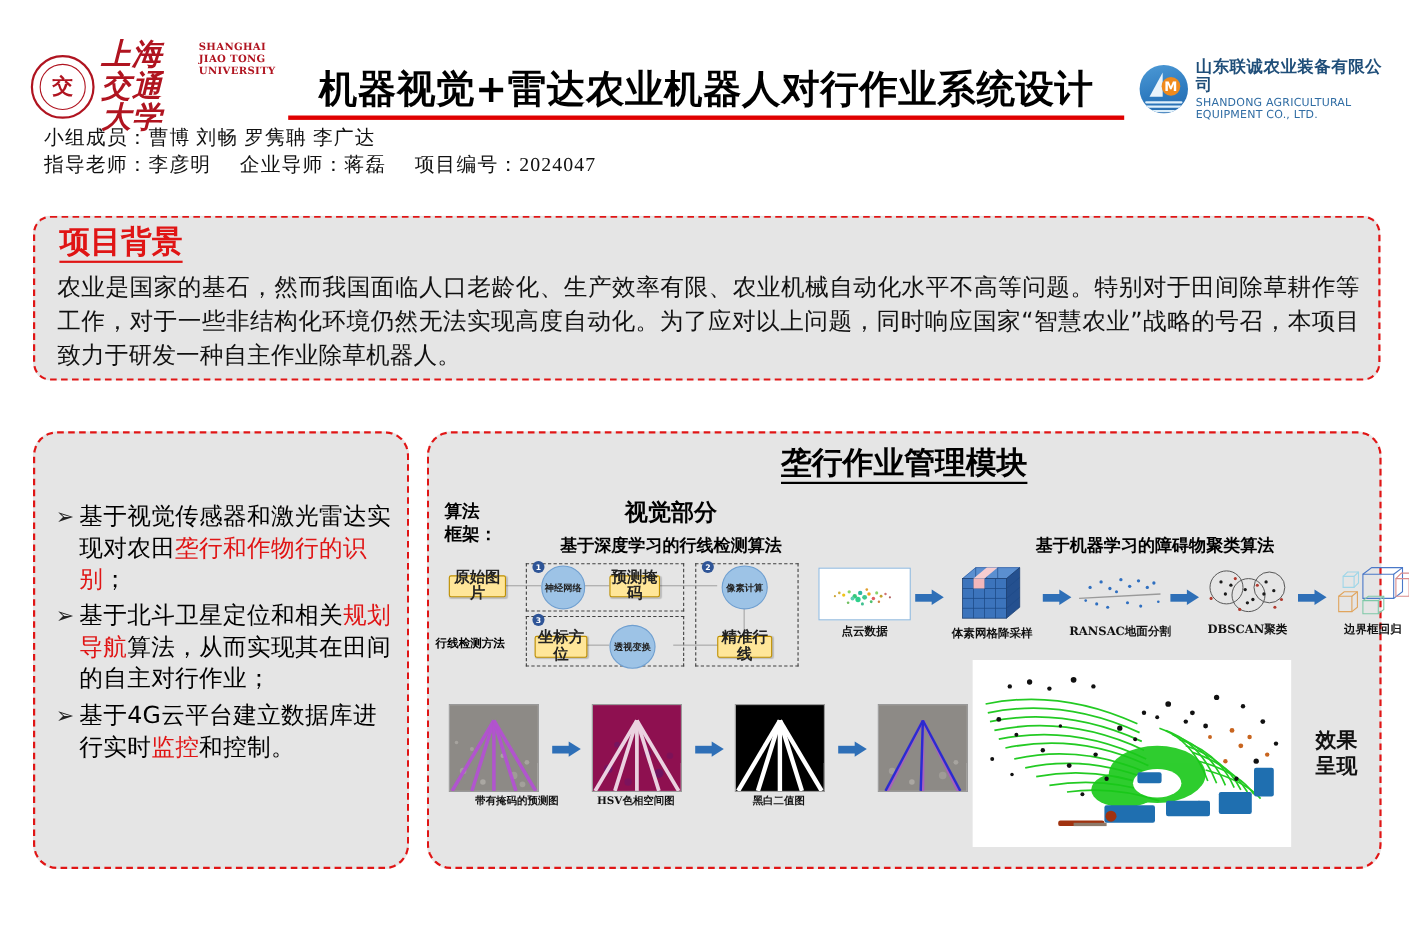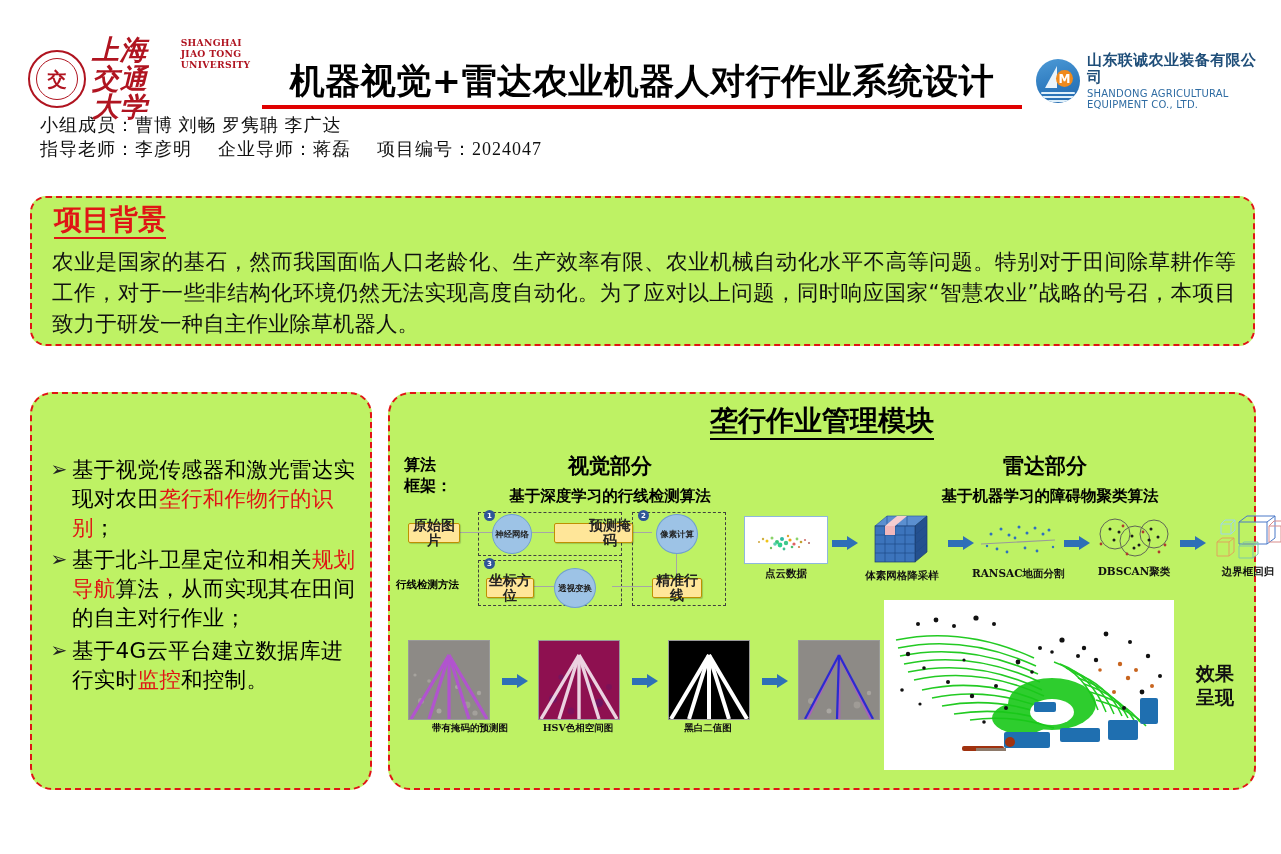--- a/index.html
+++ b/index.html
@@ -31,21 +31,21 @@
   .co-mark .wave{position:absolute;left:5px;bottom:5px;width:34px;height:2px;background:#dff0fb;border-radius:2px;box-shadow:0 4px 0 #dff0fb,0 -4px 0 #dff0fb;}
   .co-text{display:flex;flex-direction:column;justify-content:center;}
   .co-cn{font-size:15px;font-weight:bold;color:#1f4e79;letter-spacing:0.4px;line-height:1.15;font-family:"DejaVu Sans",sans-serif;}
   .co-en{font-size:10px;color:#2f6ca3;letter-spacing:0.2px;margin-top:2px;font-family:"DejaVu Sans",sans-serif;}
 
   .meta{position:absolute;left:40px;top:114px;width:1100px;}
   .meta-line{font-family:Liberation Serif, serif;font-size:18px;color:#111;letter-spacing:1px;line-height:1.32;white-space:nowrap;}
   .meta-line .gap{display:inline-block;width:26px;}
 
   
-  .panel{position:absolute;border:2.4px dashed #e01515;border-radius:22px;background:#bef264;}
+  .panel{position:absolute;border:2.4px dashed #e01515;border-radius:22px;background:#e5e5e5;}
 
   .bg-panel{left:30px;top:196px;width:1221px;height:146px;border-radius:16px;}
   .bg-title{position:absolute;left:22px;top:6px;font-family:"DejaVu Sans",sans-serif;font-size:28px;font-weight:bold;color:#e01515;border-bottom:2.5px solid #e01515;padding-bottom:1px;line-height:1.15;}
   .bg-body{position:absolute;left:20px;top:48px;width:1184px;font-family:"DejaVu Sans",sans-serif;font-size:21.5px;color:#111;line-height:1.45;text-align:justify;letter-spacing:0.1px;}
 
   .goal-panel{left:30px;top:392px;width:338px;height:394px;}
   .goal-title{position:absolute;left:16px;top:8px;font-family:"DejaVu Sans",sans-serif;font-size:30px;font-weight:bold;color:#e01515;border-bottom:2.5px solid #e01515;padding-bottom:1px;line-height:1.2;}
   .goal-list{position:absolute;left:14px;top:62px;width:312px;}
   .goal-item{display:flex;align-items:flex-start;margin-bottom:4px;}
   .goal-bullet{flex:0 0 auto;width:26px;font-size:20px;color:#222;line-height:1.32;text-align:center;font-family:"DejaVu Sans",sans-serif;}
@@ -164,21 +164,20 @@
   <div class="panel module-panel">
     <div class="module-title"><span>垄行作业管理模块</span></div>
 
     <div class="algo-label">
       <div>算法</div>
       <div>框架：</div>
     </div>
 
     <div class="sec-head sec-vision">视觉部分</div>
     <div class="sec-sub sub-vision">基于深度学习的行线检测算法</div>
-    <div class="sec-head sec-radar">雷达部分</div>
     <div class="sec-sub sub-radar">基于机器学习的障碍物聚类算法</div>
 
     <div class="flow">
 
       <div class="fgroup" style="left:78px;top:2px;width:142px;height:42px;"></div>
       <div class="fgroup" style="left:78px;top:50px;width:142px;height:44px;"></div>
       <div class="fgroup" style="left:232px;top:2px;width:92px;height:92px;"></div>
 
       <div class="fnum" style="left:84px;top:0px;">1</div>
       <div class="fnum" style="left:238px;top:0px;">2</div>
@@ -186,21 +185,21 @@
 
       <div class="fline" style="left:58px;top:22px;width:34px;height:1.4px;"></div>
       <div class="fline" style="left:130px;top:22px;width:24px;height:1.4px;"></div>
       <div class="fline" style="left:196px;top:22px;width:56px;height:1.4px;"></div>
       <div class="fline" style="left:276px;top:40px;width:1.4px;height:30px;"></div>
       <div class="fline" style="left:212px;top:76px;width:54px;height:1.4px;"></div>
       <div class="fline" style="left:110px;top:76px;width:44px;height:1.4px;"></div>
 
       <div class="fbox" style="left:8px;top:13px;width:50px;height:18px;">原始图片</div>
       <div class="fcirc" style="left:92px;top:4px;width:38px;height:38px;">神经网络</div>
-      <div class="fbox" style="left:154px;top:13px;width:44px;height:18px;padding-left:33px;">预测掩码</div>
+      <div class="fbox" style="left:154px;top:13px;width:44px;height:18px;">预测掩码</div>
       <div class="fcirc" style="left:256px;top:4px;width:40px;height:38px;">像素计算</div>
       <div class="fbox" style="left:252px;top:68px;width:48px;height:18px;">精准行线</div>
       <div class="fcirc" style="left:154px;top:58px;width:40px;height:38px;">透视变换</div>
       <div class="fbox" style="left:86px;top:68px;width:46px;height:18px;">坐标方位</div>
 
       <div class="flabel" style="left:-4px;top:68px;">行线检测方法</div>
     </div>
 
     <div class="rpipe">
 

